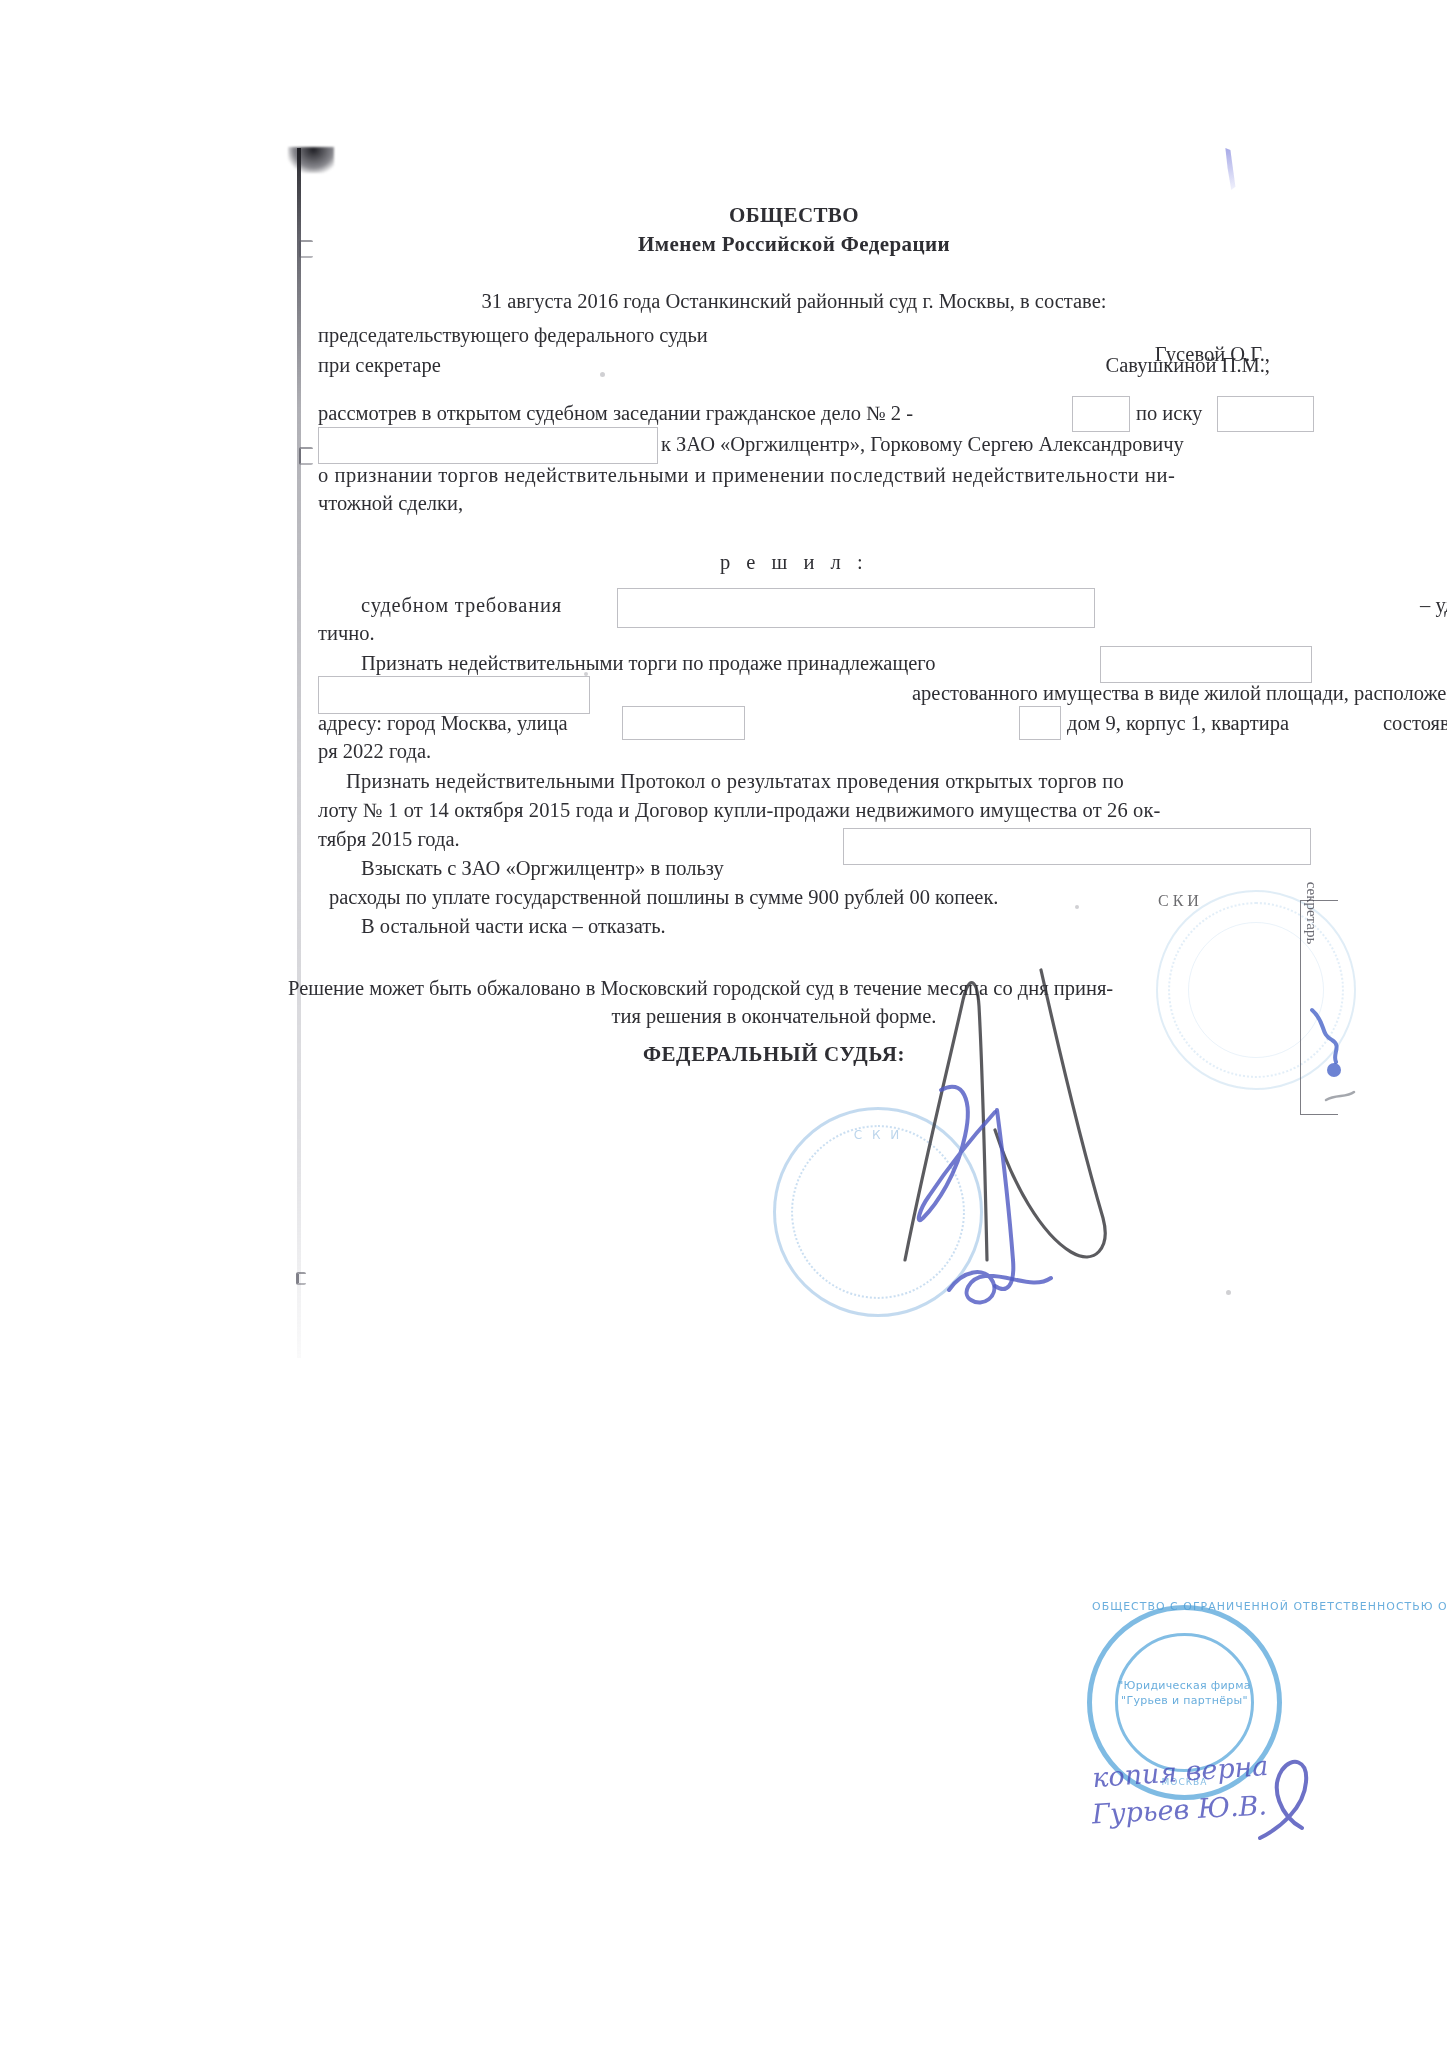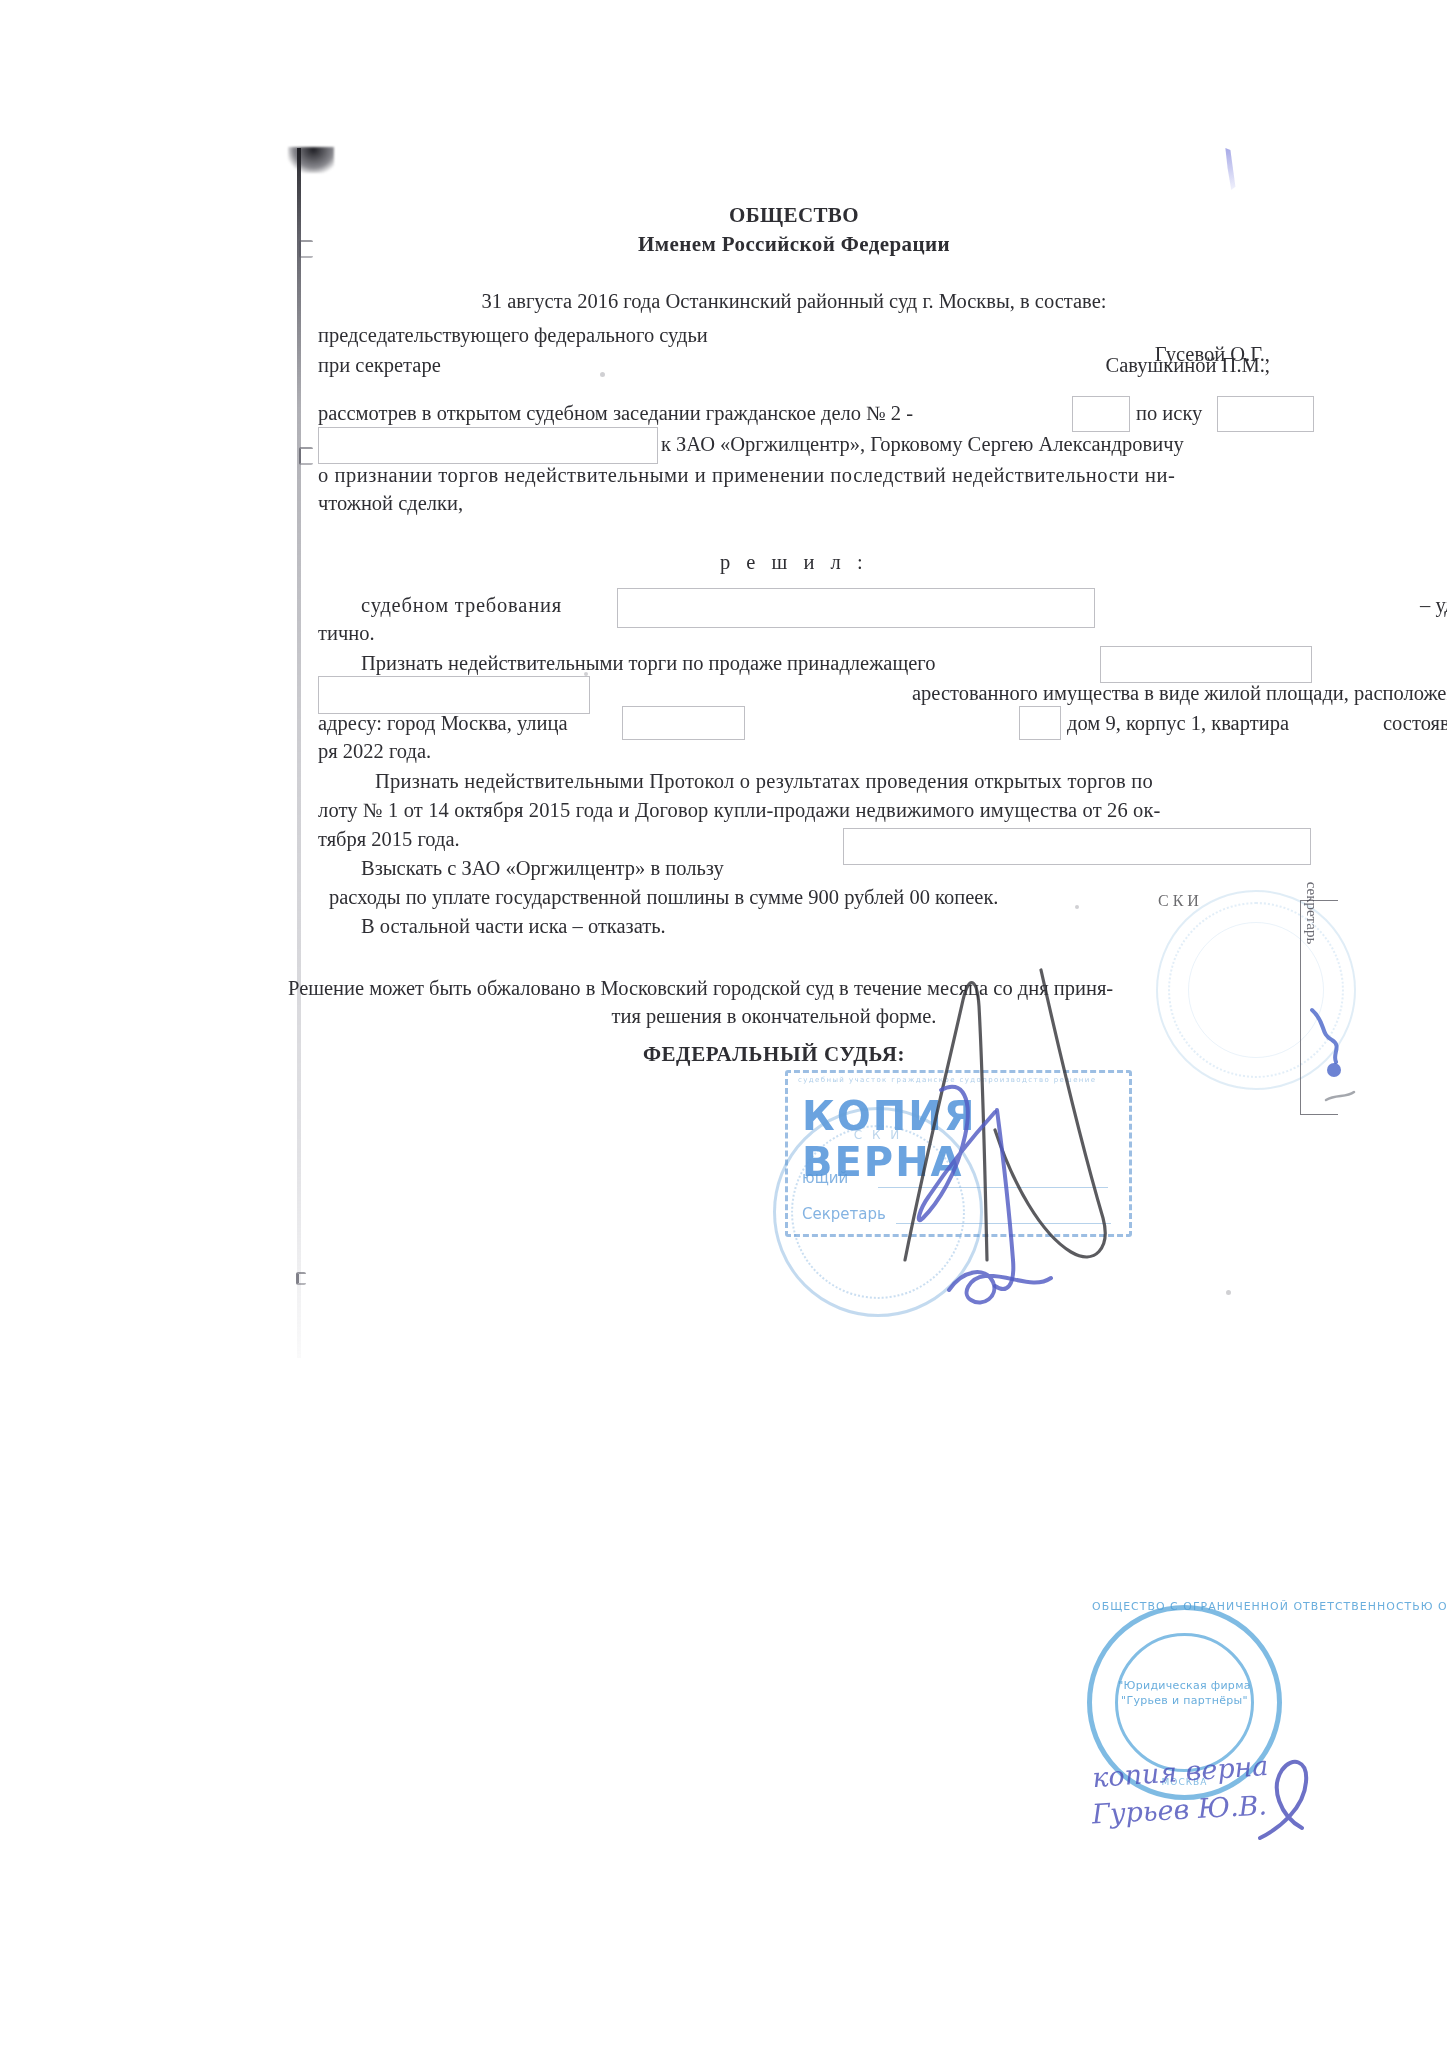--- a/index.html
+++ b/index.html
@@ -344,21 +344,21 @@
     <div class="line" style="left:1102px;top:592px;">– удовлетворить час-</div>
     <div class="line" style="left:0;top:620px;">тично.</div>
 
     <div class="line" style="left:43px;top:650px;">Признать недействительными торги по продаже принадлежащего</div>
     <div class="line" style="left:594px;top:680px;">арестованного имущества в виде жилой площади, расположенной по</div>
     <div class="line" style="left:0;top:710px;">адресу: город Москва, улица</div>
     <div class="line" style="left:749px;top:710px;">дом 9, корпус 1, квартира</div>
     <div class="line" style="left:1065px;top:710px;">состоявшиеся 14 октяб-</div>
     <div class="line" style="left:0;top:738px;">ря 2022 года.</div>
 
-    <div class="line" style="left:57px;top:768px;letter-spacing:0.25px;text-align:right;">Признать недействительными Протокол о результатах проведения открытых торгов по</div>
+    <div class="line" style="left:28px;top:768px;letter-spacing:0.25px;text-align:right;">Признать недействительными Протокол о результатах проведения открытых торгов по</div>
     <div class="line" style="left:0;top:797px;letter-spacing:0.15px;">лоту № 1 от 14 октября 2015 года и Договор купли-продажи недвижимого имущества от 26 ок-</div>
     <div class="line" style="left:0;top:826px;">тября 2015 года.</div>
 
     <div class="line" style="left:43px;top:855px;">Взыскать с ЗАО «Оргжилцентр» в пользу</div>
     <div class="line" style="left:0;top:884px;margin-left:11px;">расходы по уплате государственной пошлины в сумме 900 рублей 00 копеек.</div>
 
     <div class="line" style="left:43px;top:913px;">В остальной части иска – отказать.</div>
 
     <div class="line" style="left:-30px;top:975px;">Решение может быть обжаловано в Московский городской суд в течение месяца со дня приня-</div>
     <div class="line center" style="left:0;top:1003px;width:100%;padding-right:40px;box-sizing:border-box;">тия  решения в окончательной форме.</div>
@@ -384,28 +384,20 @@
 
   <div class="secretary-box">
     <span>секретарь</span>
   </div>
   <svg class="sig-sec" style="left:1302px;top:1000px;width:60px;height:110px;" viewBox="0 0 60 110">
     <path d="M10 10 C 24 22, 18 34, 30 40 C 40 46, 30 54, 34 62" fill="none" stroke="rgba(72,100,200,0.8)" stroke-width="4" stroke-linecap="round"></path>
     <circle cx="32" cy="70" r="7" fill="rgba(72,100,200,0.8)"></circle>
     <path d="M24 100 C 34 94, 44 98, 52 92" fill="none" stroke="rgba(90,95,105,0.55)" stroke-width="2.5" stroke-linecap="round"></path>
   </svg>
 
-  <div class="stamp-rect">
-    <div class="micro">судебный участок  гражданское судопроизводство  решение</div>
-    <div class="kopiya">КОПИЯ ВЕРНА</div>
-    <div class="fld f1">ющий</div>
-    <div class="rule" style="left:90px;top:114px;width:230px;"></div>
-    <div class="fld f2">Секретарь</div>
-    <div class="rule" style="left:108px;top:150px;width:215px;"></div>
-  </div>
 
   <div class="seal-round seal-judge">
     <div class="sj-txt" style="top:18px;">С К И</div>
   </div>
 
   <svg class="sig-judge" style="left:845px;top:960px;width:300px;height:360px;" viewBox="0 0 300 360">
     <path d="M60 300 C 80 200, 100 120, 118 40 C 124 14, 132 18, 134 46 C 138 120, 140 210, 142 300" fill="none" stroke="rgba(55,55,60,0.82)" stroke-width="3.2" stroke-linecap="round"></path>
     <path d="M196 10 C 214 90, 238 190, 258 258 C 266 288, 250 306, 226 292 C 196 274, 168 224, 150 170" fill="none" stroke="rgba(55,55,60,0.82)" stroke-width="3.2" stroke-linecap="round"></path>
     <path d="M96 130 C 118 118, 128 140, 120 176 C 112 214, 92 244, 78 258 C 70 266, 74 250, 84 236
              C 104 206, 132 172, 150 152" fill="none" stroke="rgba(82,92,195,0.82)" stroke-width="4" stroke-linecap="round"></path>

